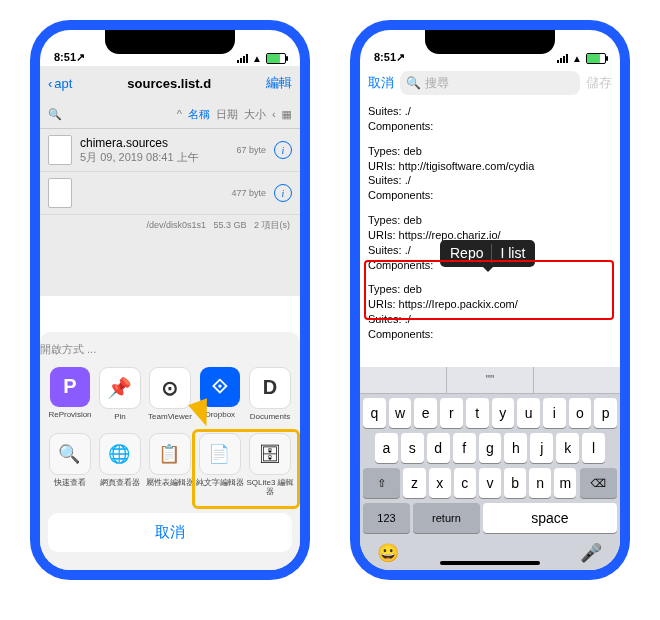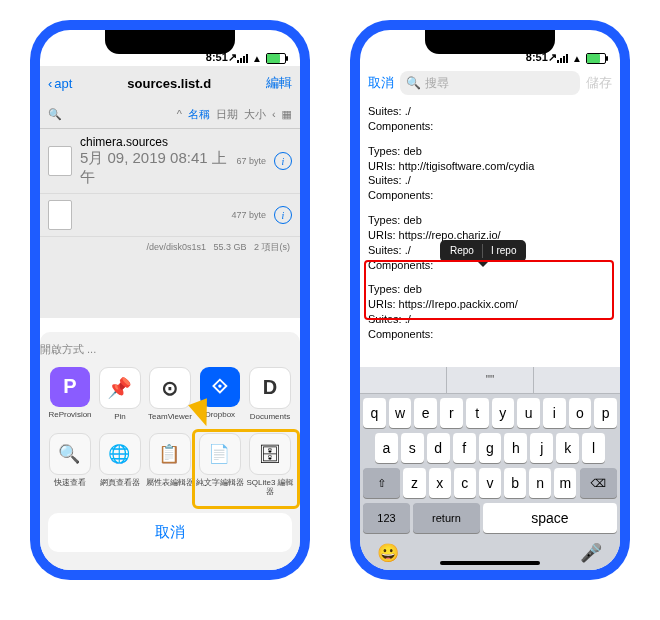--- a/index.html
+++ b/index.html
@@ -36,21 +36,21 @@
   width: 130px;
   height: 24px;
   background: #000;
   border-bottom-left-radius: 14px;
   border-bottom-right-radius: 14px;
   z-index: 100;
 }
 .statusbar {
   height: 34px;
   display: flex;
-  justify-content: flex-end;
+  justify-content: space-between;
   align-items: flex-end;
   padding: 0 14px 2px 14px;
   font-size: 11px;
   font-weight: 600;
 }
 .status-icons { display: flex; align-items: center; gap: 4px; }
 .sig-bars { display: flex; align-items: flex-end; gap: 1px; }
 .sig-bars span { width: 2px; background: #000; }
 .sig-bars span:nth-child(1){height:3px}
 .sig-bars span:nth-child(2){height:5px}
@@ -90,21 +90,21 @@
 .fileitem {
   display: flex; align-items: center; gap: 8px;
   padding: 6px 8px; border-bottom: 1px solid #eee; font-size: 11px;
 }
 .fileicon {
   width: 22px; height: 28px; background: #fff; border: 1px solid #bbb;
   border-radius: 2px; position: relative;
 }
 .fileinfo { flex: 1; }
 .fname { font-size: 12px; color: #000; }
-.fmeta { font-size: 15px; color: #888; }
+.fmeta { font-size: 11px; color: #888; }
 .fsize { font-size: 9px; color: #888; }
 .info-ic {
   width: 16px; height: 16px; border: 1px solid #007aff; border-radius: 50%;
   color: #007aff; font-size: 10px; display: flex; align-items: center;
   justify-content: center; font-style: italic; font-family: serif;
 }
 .footer1 { text-align: right; font-size: 9px; color: #888; padding: 4px 10px; }
 
 
 .sheet {
@@ -172,21 +172,21 @@
   font-family: -apple-system, Arial, sans-serif;
   position: relative;
   height: 220px;
 }
 .block { margin-bottom: 10px; }
 .redbox {
   position: absolute; border: 2px solid #e00; border-radius: 4px;
   left: 4px; right: 6px;
 }
 .tooltip {
-  position: absolute; background: #222; color: #fff; font-size: 10px;
+  position: absolute; background: #222; color: #fff; font-size: 14px;
   border-radius: 5px; padding: 4px 2px; display: flex;
 }
 .tooltip span { padding: 0 8px; }
 .tooltip .sep { border-left: 1px solid #555; }
 .tooltip::after {
   content:''; position:absolute; bottom:-5px; left:50%; transform:translateX(-50%);
   border-left:5px solid transparent; border-right:5px solid transparent;
   border-top:5px solid #222;
 }
 
@@ -372,21 +372,21 @@
       <div class="block" style="white-space:pre-line">Types: deb
 URIs: https://repo.chariz.io/
 Suites: ./
 Components:</div>
       <div class="block" style="white-space:pre-line">Types: deb
 URIs: https://Irepo.packix.com/
 Suites: ./
 Components:</div>
       <div class="tooltip" style="left:80px; top:140px;">
         <span>Repo</span>
-        <span class="sep">I repo</span>
+        <span class="sep">I list</span>
       </div>
       <div class="redbox" style="top:160px; height:56px;"></div>
     </div>
 
     <div class="kb">
       <div class="kb-sugg">
         <div></div>
         <div>""</div>
         <div></div>
       </div>

